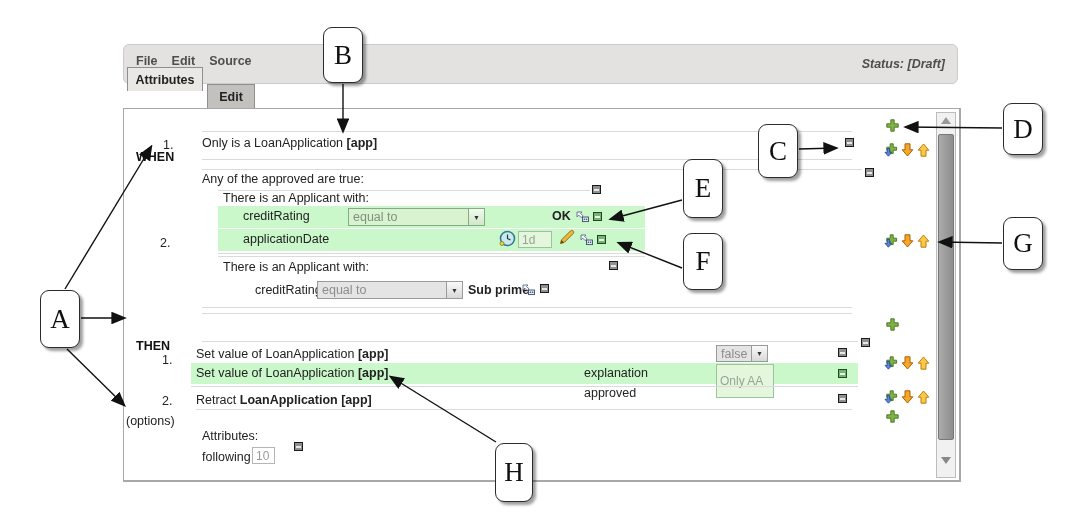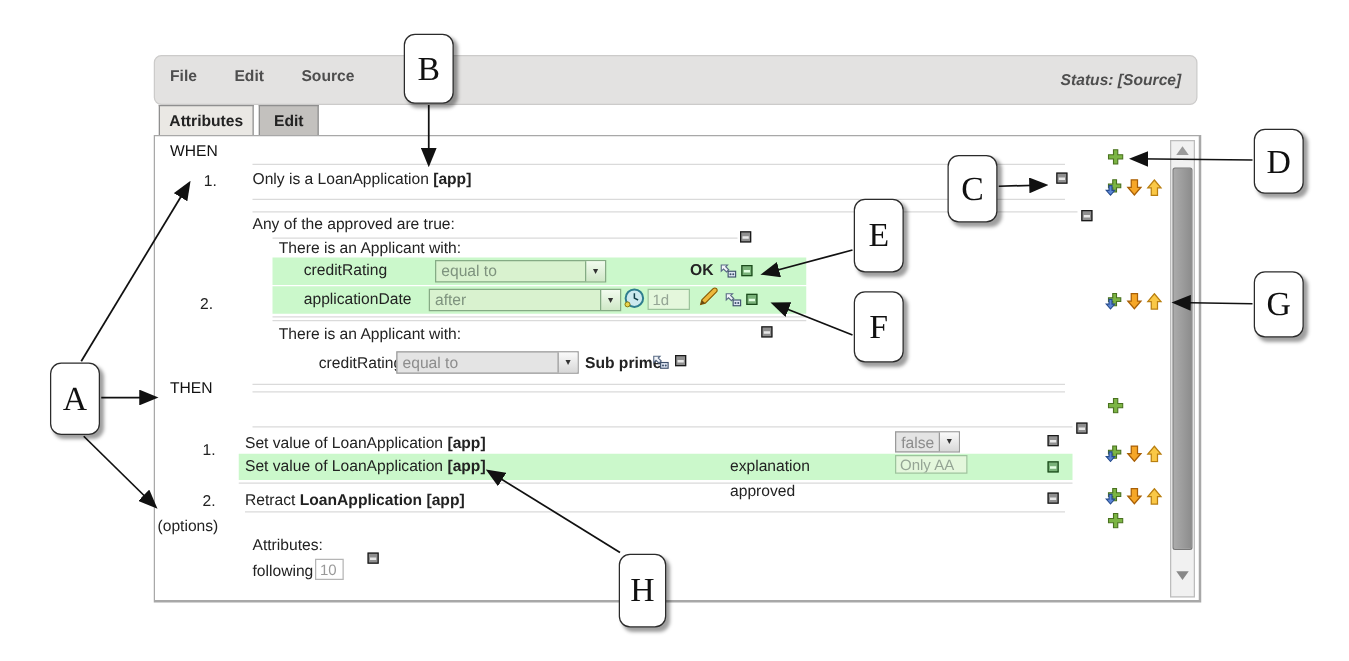--- a/index.html
+++ b/index.html
@@ -3,36 +3,36 @@
 <meta charset="utf-8">
 <style>
   html,body{margin:0;padding:0;background:#fff;}
   .canvas{position:relative;width:1079px;height:529px;background:#fff;overflow:hidden;
           font-family:"Liberation Sans",sans-serif;font-size:12.5px;color:#1c1c1c;}
   .abs{position:absolute;}
 
   
   .menubar{left:123px;top:44px;width:835px;height:40px;background:#e3e2e1;
            border:1px solid #cccbca;border-radius:6px;box-sizing:border-box;}
-  .menu-items{position:absolute;left:12px;top:0;height:32px;display:flex;gap:30px;align-items:center;}
+  .menu-items{position:absolute;left:12px;top:0;height:32px;display:flex;gap:14px;align-items:center;}
   .menu-item{font-weight:bold;color:#4e4e4e;}
   .status{position:absolute;right:12px;top:0;height:38px;display:flex;align-items:center;
           font-weight:bold;font-style:italic;color:#4e4e4e;}
 
   
   .tab{height:24px;box-sizing:border-box;border:1px solid #8f8f8f;border-bottom:none;
        display:flex;align-items:center;justify-content:center;font-weight:bold;color:#222;}
-  .tab-attr{left:127px;top:84px;width:76px;background:#eae8e4;}
+  .tab-attr{left:127px;top:67px;width:76px;background:#eae8e4;}
   .tab-edit{left:207px;top:84px;width:48px;background:#c3c1be;}
 
   
   .panel{left:123px;top:108px;width:838px;height:374px;background:#fff;box-sizing:border-box;
          border:1px solid #a8a8a8;border-right-width:2px;border-bottom-width:2px;}
 
-  .kw{font-weight:normal;color:#111;}
+  .kw{font-weight:bold;color:#111;margin-top:36px;}
   .rownum{color:#222;}
   .rowtext{color:#222;white-space:nowrap;}
   .b{font-weight:bold;}
   .lineH{height:1px;background:#dadada;}
 
   .greenrow{background:#cbf8cb;}
 
   
   .sqk{width:9px;height:9px;box-sizing:border-box;border:1px solid #1a1a1a;background:#909090;}
   .sqk::after{content:"";position:absolute;left:1px;top:3px;width:5px;height:2px;background:#e8e8e8;}
@@ -75,21 +75,21 @@
 <body>
 
 <div class="canvas">
 
   <div class="abs menubar">
     <div class="menu-items">
       <span class="menu-item">File</span>
       <span class="menu-item">Edit</span>
       <span class="menu-item">Source</span>
     </div>
-    <div class="status">Status: [Source]</div>
+    <div class="status">Status: [Draft]</div>
   </div>
 
   <div class="abs tab tab-attr">Attributes</div>
   <div class="abs tab tab-edit">Edit</div>
 
   <div class="abs panel"></div>
 
   <div class="abs kw" style="left:136px;top:114px;">WHEN</div>
 
   <div class="abs lineH" style="left:202px;top:131px;width:650px;"></div>
@@ -122,24 +122,20 @@
         <path d="M2 8V3h5L5.6 4.4 8 6.8 6.2 8.6 3.8 6.2 2.5 7.5z" fill="#f4f6fa" stroke="#5a6b85" stroke-width="0.9"></path>
         <rect x="7.5" y="8" width="6" height="4.6" fill="#dfe7f4" stroke="#3d4f6b" stroke-width="0.9"></rect>
         <circle cx="9.4" cy="10.3" r="0.8" fill="#3d4f6b"></circle>
         <circle cx="11.6" cy="10.3" r="0.8" fill="#3d4f6b"></circle>
       </svg>
   </div>
   <div class="abs sqg" style="left:593px;top:212px;"></div>
 
   <div class="abs greenrow" style="left:218px;top:229px;width:427px;height:22px;"></div>
   <div class="abs rowtext" style="left:243px;top:232px;">applicationDate</div>
-  <div class="abs dd dd-green" style="left:343px;top:231px;width:154px;">
-    <span class="dd-text">after</span>
-    <span class="dd-btn">▼</span>
-  </div>
   <div class="abs icon" style="left:499px;top:230px;">
     <svg width="17" height="17" viewBox="0 0 17 17">
         <circle cx="8.5" cy="8.5" r="7" fill="#cde9ef" stroke="#2f7d8e" stroke-width="1.6"></circle>
         <path d="M8.5 4.5v4l3 1.5" stroke="#14404a" stroke-width="1.2" fill="none"></path>
         <circle cx="3" cy="13.5" r="2" fill="#e8d44d" stroke="#8a7a10" stroke-width="0.8"></circle>
       </svg>
   </div>
   <input class="abs tfield tf-green" style="left: 518px; top: 231px; width: 34px; height: 17px;" value="1d">
   <div class="abs icon" style="left:559px;top:229px;">
     <svg width="17" height="16" viewBox="0 0 17 16">
@@ -200,21 +196,21 @@
   </div>
   <div class="abs sqk" style="left:838px;top:348px;"></div>
   <div class="abs rownum" style="left:162px;top:353px;">1.</div>
 
   <div class="abs greenrow" style="left:191px;top:363px;width:667px;height:21px;"></div>
   <div class="abs rowtext" style="left:196px;top:366px;">
     <span>Set value of LoanApplication</span>
     <span class="b">[app]</span>
   </div>
   <div class="abs rowtext" style="left:584px;top:366px;">explanation</div>
-  <input class="abs tfield tf-green" style="left: 716px; top: 364px; width: 58px; height: 15px;" value="Only AA">
+  <input class="abs tfield tf-green" style="left: 716px; top: 364px; width: 58px; height: 34px;" value="Only AA">
   <div class="abs sqg" style="left:838px;top:369px;"></div>
 
   <div class="abs lineH" style="left:191px;top:386px;width:667px;"></div>
 
   <div class="abs rownum" style="left:162px;top:394px;">2.</div>
   <div class="abs rowtext" style="left:196px;top:393px;">
     <span>Retract</span>
     <span class="b">LoanApplication [app]</span>
   </div>
   <div class="abs sqk" style="left:838px;top:394px;"></div>

